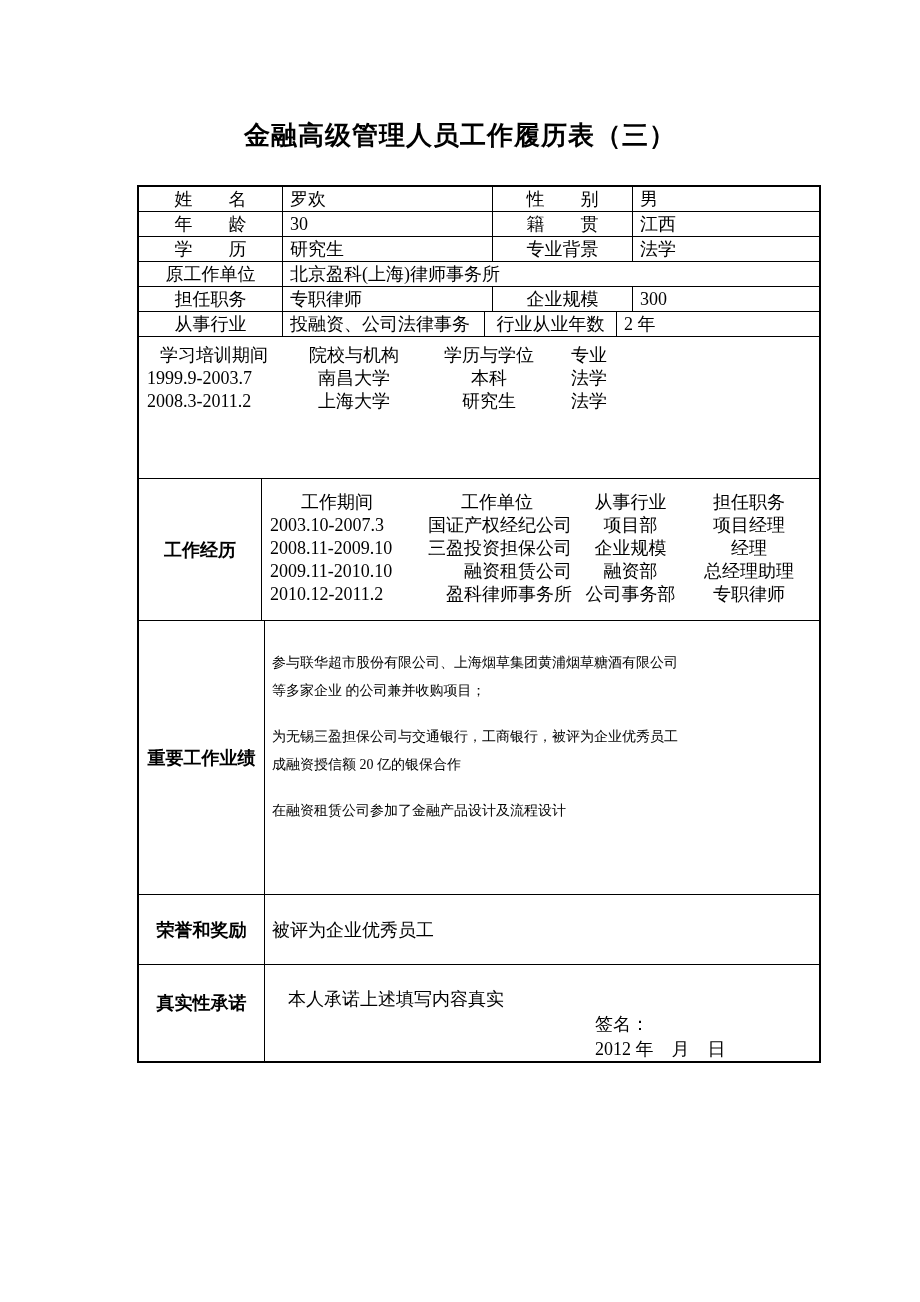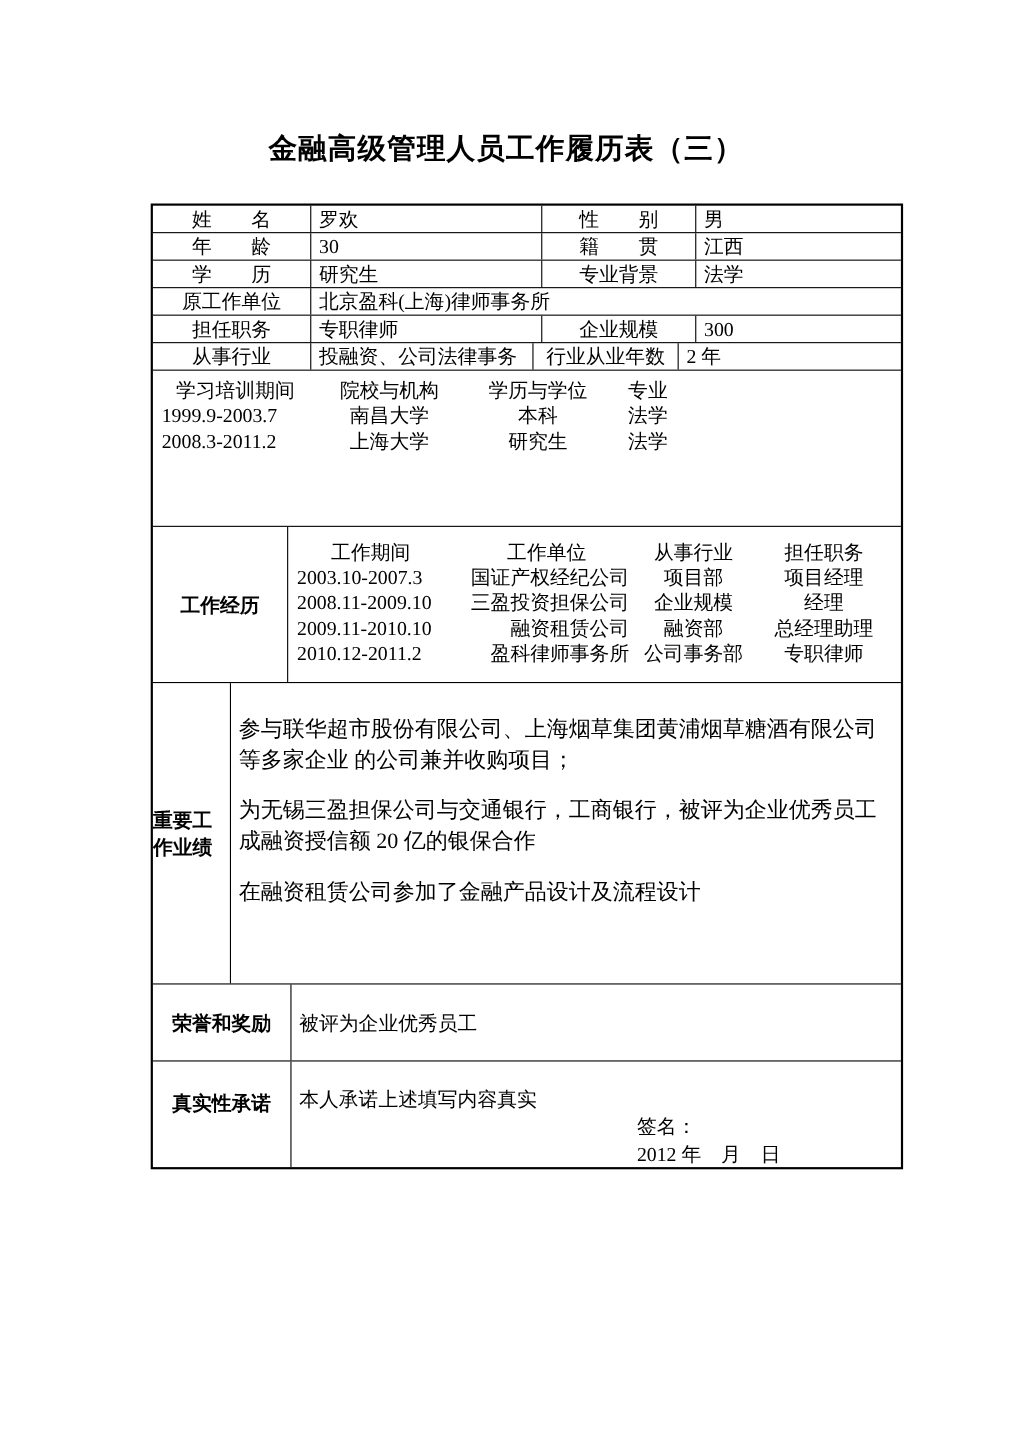--- a/index.html
+++ b/index.html
@@ -67,27 +67,27 @@
 
   .mini-grid { display: grid; line-height: 23px; }
   .edu-grid  { padding-top: 7px;  grid-template-columns: 150px 130px 140px 60px; font-family: Liberation Serif, serif; }
   .work-grid { padding-top: 12px; grid-template-columns: 150px 170px 97px 140px; }
   .mini-grid span { white-space: nowrap; }
   .g-head { text-align: center; }
   .g-left { text-align: left; padding-left: 8px; }
   .g-center { text-align: center; }
   .g-right { text-align: right; padding-right: 10px; }
 
-  .ach-content { padding: 28px 22px 0 7px; font-size: 20px; }
+  .ach-content { padding: 28px 4px 0 7px; font-size: 14px; }
   .ach-content p { line-height: 28px; margin-bottom: 18px; }
   .ach-content .line { display: block; white-space: nowrap; }
 
   .hon-content { display: flex; align-items: center; padding-left: 7px; }
 
-  .com-content { padding: 22px 0 0 7px; line-height: 25px; }
+  .com-content { padding: 22px 0 0 7px; line-height: 25px; margin-left: 16px; }
   .com-sign, .com-date { margin-left: 307px; }
 </style>
 </head>
 <body>
 
 <div class="page">
 
   <div class="doc-title">金融高级管理人员工作履历表（三）</div>
 
   <div class="doc-table">

